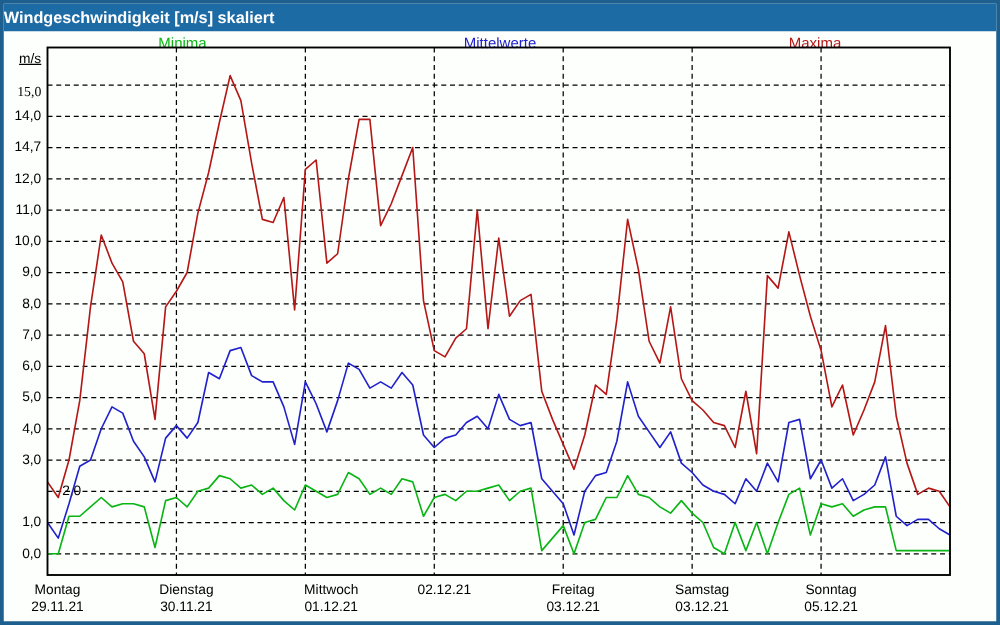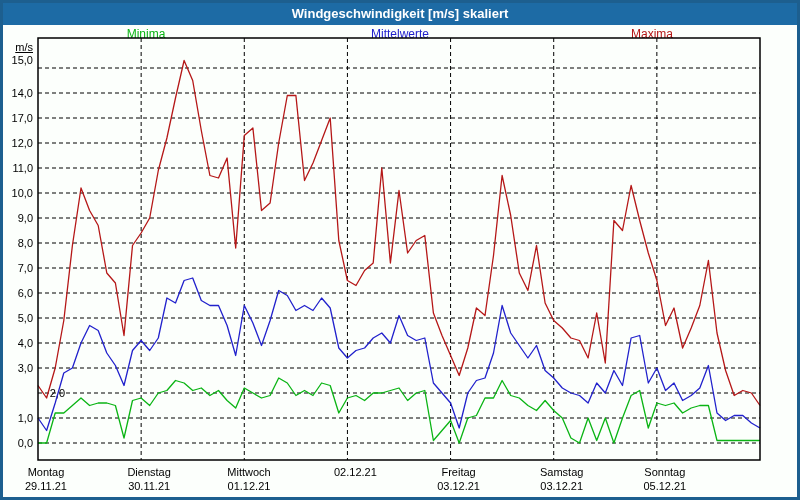--- a/index.html
+++ b/index.html
@@ -10,21 +10,21 @@
     border:3px solid #1d5f8f;
     background:#fcfffc;
     font-family:"Liberation Sans",sans-serif;
     overflow:hidden;
   }
   .titlebar{
     position:absolute;left:0;top:0;right:0;height:22px;
     background:#1d6ba5;
     color:#ffffff;
     font-size:13px;font-weight:bold;
-    text-align:center;line-height:22px;
+    text-align:left;line-height:22px;
   }
   .legend-item{
     position:absolute;top:24px;height:14px;line-height:14px;
     font-size:12px;
     transform:translateX(-50%);
     white-space:nowrap;
   }
   .unit-label{
     position:absolute;left:0;top:37px;width:30px;height:14px;
     text-align:right;font-size:11px;color:#000;line-height:14px;text-decoration:underline;
@@ -60,23 +60,23 @@
       <div class="ytick" style="top: 358px;">3,0</div>
       <div class="ytick" style="top: 333px;">4,0</div>
       <div class="ytick" style="top: 308px;">5,0</div>
       <div class="ytick" style="top: 283px;">6,0</div>
       <div class="ytick" style="top: 258px;">7,0</div>
       <div class="ytick" style="top: 233px;">8,0</div>
       <div class="ytick" style="top: 208px;">9,0</div>
       <div class="ytick" style="top: 183px;">10,0</div>
       <div class="ytick" style="top: 158px;">11,0</div>
       <div class="ytick" style="top: 133px;">12,0</div>
-      <div class="ytick" style="top: 108px;">17,0</div>
+      <div class="ytick" style="top: 108px;">14,7</div>
       <div class="ytick" style="top: 83px;">14,0</div>
-      <div class="ytick" style="top: 50px;">15,0</div>
+      <div class="ytick" style="top: 64px; font-family: Liberation Serif, serif;">15,0</div>
     </div>
 
   <svg id="plot" class="plot" width="794" height="494">
       <line x1="35" y1="440" x2="757" y2="440" stroke="#000" stroke-width="1" stroke-dasharray="4 3"></line>
       <line x1="35" y1="415" x2="757" y2="415" stroke="#000" stroke-width="1" stroke-dasharray="4 3"></line>
       <line x1="35" y1="390" x2="757" y2="390" stroke="#000" stroke-width="1" stroke-dasharray="4 3"></line>
       <line x1="35" y1="365" x2="757" y2="365" stroke="#000" stroke-width="1" stroke-dasharray="4 3"></line>
       <line x1="35" y1="340" x2="757" y2="340" stroke="#000" stroke-width="1" stroke-dasharray="4 3"></line>
       <line x1="35" y1="315" x2="757" y2="315" stroke="#000" stroke-width="1" stroke-dasharray="4 3"></line>
       <line x1="35" y1="290" x2="757" y2="290" stroke="#000" stroke-width="1" stroke-dasharray="4 3"></line>
@@ -103,21 +103,21 @@
 
   <div id="xlabels">
       <div class="daylabel" style="left: -17px;">
         <div>Montag</div>
         <div>29.11.21</div>
       </div>
       <div class="daylabel" style="left: 86.1429px;">
         <div>Dienstag</div>
         <div>30.11.21</div>
       </div>
-      <div class="daylabel" style="left: 186px;">
+      <div class="daylabel" style="left: 202px;">
         <div>Mittwoch</div>
         <div>01.12.21</div>
       </div>
       <div class="daylabel" style="left: 292.429px;">
         <div>02.12.21</div>
       </div>
       <div class="daylabel" style="left: 395.571px;">
         <div>Freitag</div>
         <div>03.12.21</div>
       </div>

